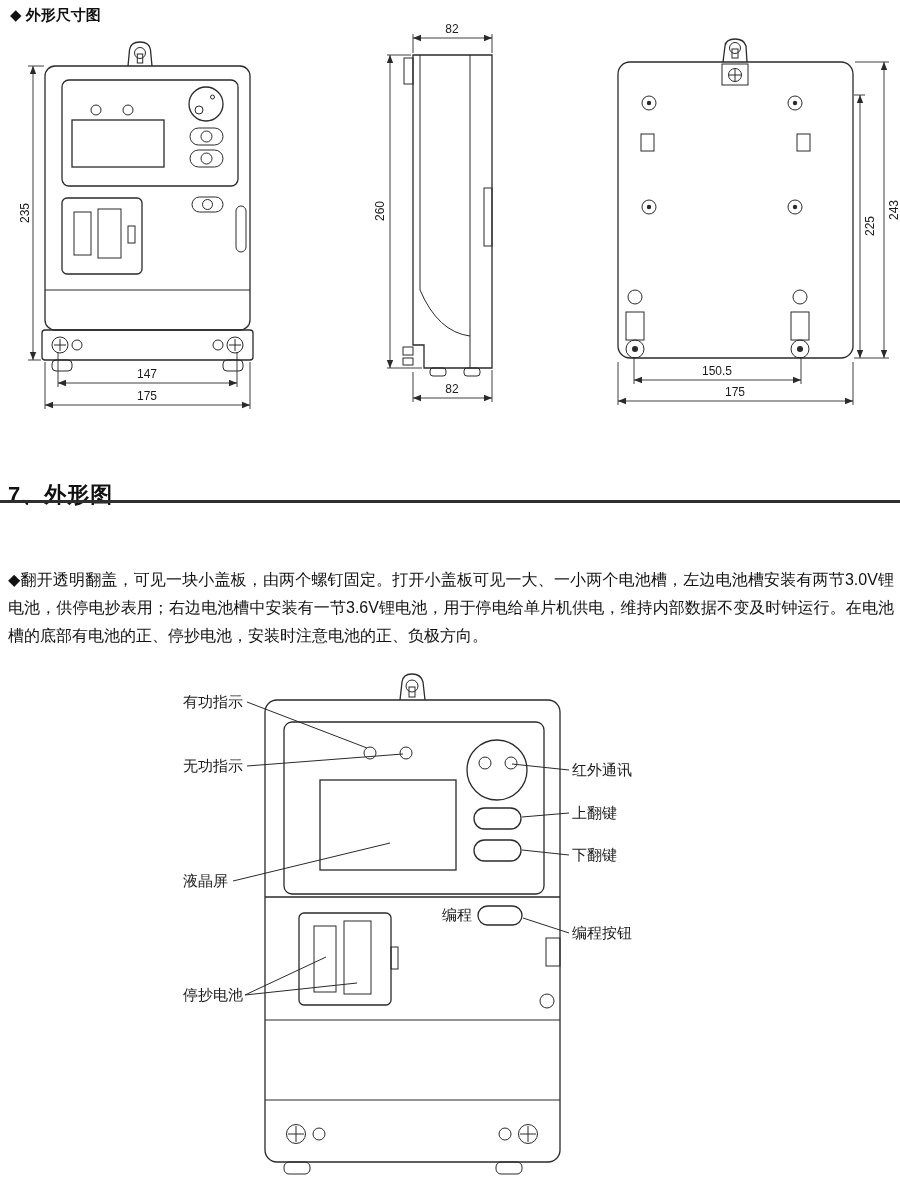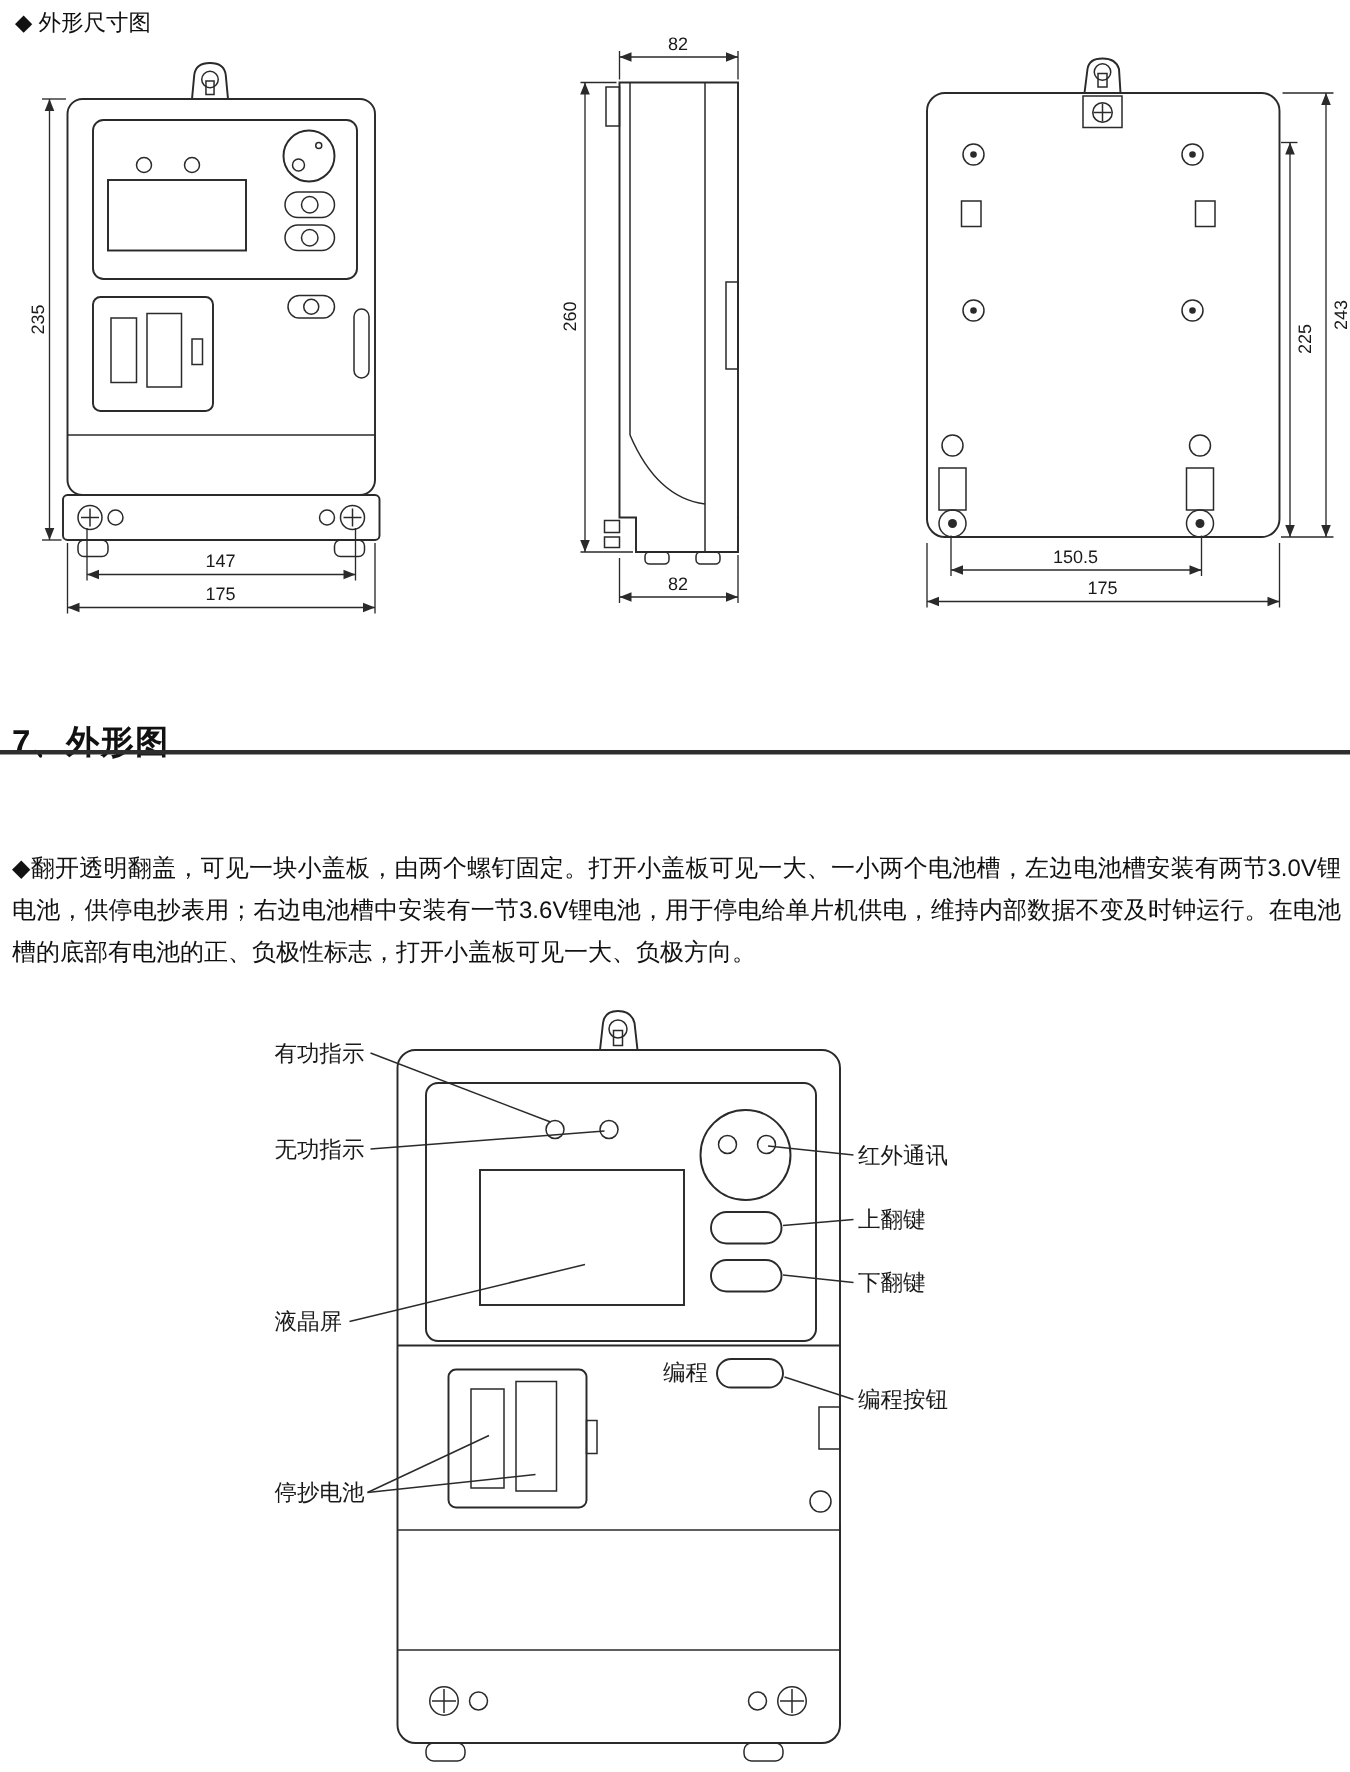--- a/index.html
+++ b/index.html
@@ -6,21 +6,21 @@
   body{width:900px;height:1181px;position:relative;background:#ffffff;color:#111;
        font-family:"Liberation Sans","DejaVu Sans",sans-serif;overflow:hidden;}
   .layer{position:absolute;left:0;}
   svg text{font-family:"Liberation Sans","DejaVu Sans",sans-serif;fill:#1a1a1a;}
   .ol{fill:none;stroke:#2a2a2a;stroke-width:1.3;}
   .tn{fill:none;stroke:#2a2a2a;stroke-width:1;}
   .dm{fill:none;stroke:#2a2a2a;stroke-width:0.9;}
   .ah{fill:#2a2a2a;stroke:none;}
   .dtx{font-size:12px;}
   .ltx{font-size:15px;}
-  #section1-title{position:absolute;top:6px;left:10px;font-size:15px;font-weight:normal;}
+  #section1-title{position:absolute;top:6px;left:10px;font-size:15px;font-weight:bold;}
   #section2-heading{position:absolute;top:462px;left:8px;font-size:22px;font-weight:bold;letter-spacing:1px;text-align:center;}
   #heading-rule{position:absolute;top:500px;left:0;width:900px;height:3px;background:#2e2e2e;}
   #body-paragraph{position:absolute;top:550px;left:8px;width:886px;font-size:16px;line-height:1.75;text-align:justify;}
 </style>
 </head>
 <body>
 
 <div id="section1-title">◆ 外形尺寸图</div>
 
 <svg class="layer" style="top:0" width="900" height="430" viewBox="0 0 900 430">
@@ -199,21 +199,21 @@
       <line class="dm" x1="618" y1="401" x2="853" y2="401"></line>
       <polygon class="ah" points="618,401 626,397.8 626,404.2"></polygon>
       <polygon class="ah" points="853,401 845,397.8 845,404.2"></polygon>
       <text class="dtx" x="735" y="396" text-anchor="middle">175</text>
     </g>
   </g>
 </svg>
 
 <h2 id="section2-heading">7、外形图</h2>
 <div id="heading-rule"></div>
-<p id="body-paragraph">◆翻开透明翻盖，可见一块小盖板，由两个螺钉固定。打开小盖板可见一大、一小两个电池槽，左边电池槽安装有两节3.0V锂电池，供停电抄表用；右边电池槽中安装有一节3.6V锂电池，用于停电给单片机供电，维持内部数据不变及时钟运行。在电池槽的底部有电池的正、负极性标志，打开小盖板可见一大、负极方向。</p>
+<p id="body-paragraph">◆翻开透明翻盖，可见一块小盖板，由两个螺钉固定。打开小盖板可见一大、一小两个电池槽，左边电池槽安装有两节3.0V锂电池，供停电抄表用；右边电池槽中安装有一节3.6V锂电池，用于停电给单片机供电，维持内部数据不变及时钟运行。在电池槽的底部有电池的正、停抄电池，安装时注意电池的正、负极方向。</p>
 
 <svg class="layer" style="top:660px" width="900" height="521" viewBox="0 660 900 521">
 
   <g>
     <g>
       <path class="ol" d="M400,700 L402,682 Q403,674 412,674 Q421,674 423,682 L425,700"></path>
       <circle class="tn" cx="412" cy="686" r="6"></circle>
       <rect class="tn" x="409" y="687" width="6" height="10"></rect>
     </g>
     <rect class="ol" x="265" y="700" width="295" height="462" rx="12"></rect>

